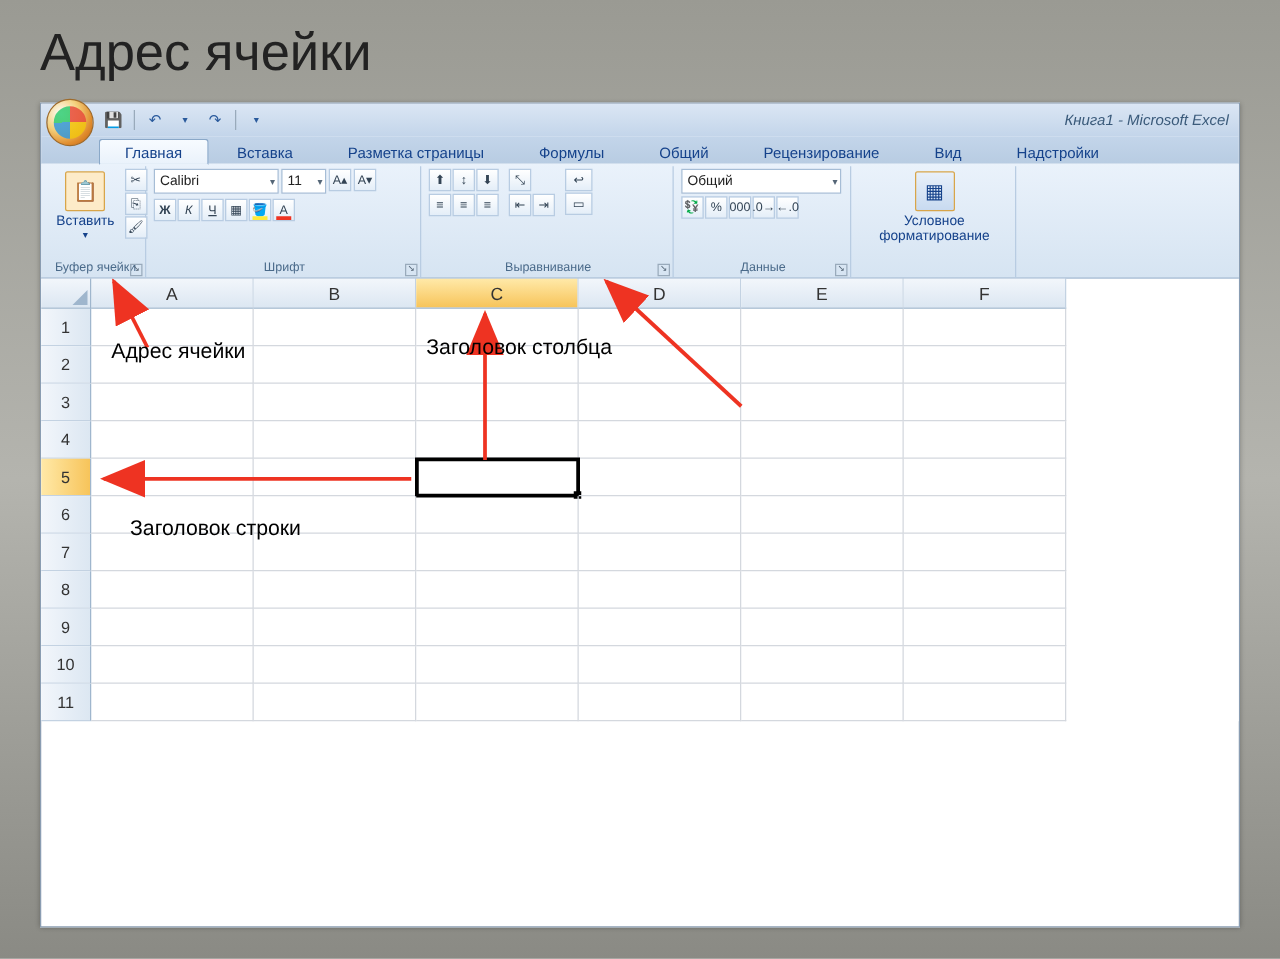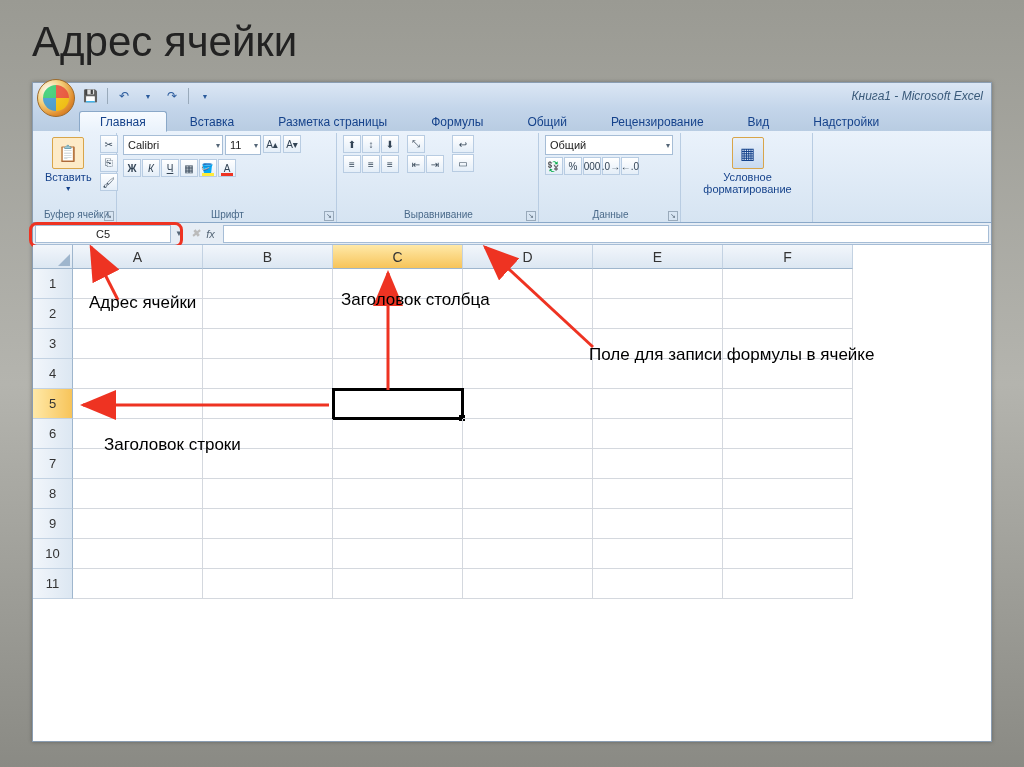--- a/index.html
+++ b/index.html
@@ -182,32 +182,20 @@
       <div class="group-body" style="justify-content:center;">
         <div class="big-btn">
           <div class="big-icon" style="background:linear-gradient(#e8f0fa,#c8daf0);">▦</div>
           <span style="text-align:center; line-height:1.1;">Условное форматирование</span>
         </div>
       </div>
       <div class="group-label">&nbsp;</div>
     </div>
   </div>
 
-  <div class="formula-row">
-    <div class="name-box-wrap">
-      <div class="name-box">C5</div>
-      <div class="name-callout"></div>
-    </div>
-    <span style="font-size:8px;color:#567;margin-left:2px;">▼</span>
-    <div class="fx-icons">
-      <span class="fx-icon" style="color:#bbb;">✖</span>
-      <span class="fx-icon">fx</span>
-    </div>
-    <div class="formula-bar"></div>
-  </div>
 
   <div class="sheet">
     <div class="col-headers">
       <div class="corner"></div>
       <div class="ch">A</div>
       <div class="ch">B</div>
       <div class="ch sel">C</div>
       <div class="ch">D</div>
       <div class="ch">E</div>
       <div class="ch">F</div>
@@ -327,17 +315,16 @@
 
       <line x1="355" y1="145" x2="355" y2="28" stroke="#e32" stroke-width="3" marker-end="url(#ah)"></line>
 
       <line x1="560" y1="102" x2="452" y2="2" stroke="#e32" stroke-width="3" marker-end="url(#ah)"></line>
 
       <line x1="296" y1="160" x2="50" y2="160" stroke="#e32" stroke-width="3" marker-end="url(#ah)"></line>
     </svg>
 
     <div class="anno" style="top:48px; left:56px;">Адрес ячейки</div>
     <div class="anno" style="top:45px; left:308px;">Заголовок столбца</div>
-    <div class="anno" style="top:100px; left:556px;">Поле для записи формулы в ячейке</div>
     <div class="anno" style="top:190px; left:58px;margin-left:13px;">Заголовок строки</div>
   </div>
 
 </div>
 
 </body></html>

